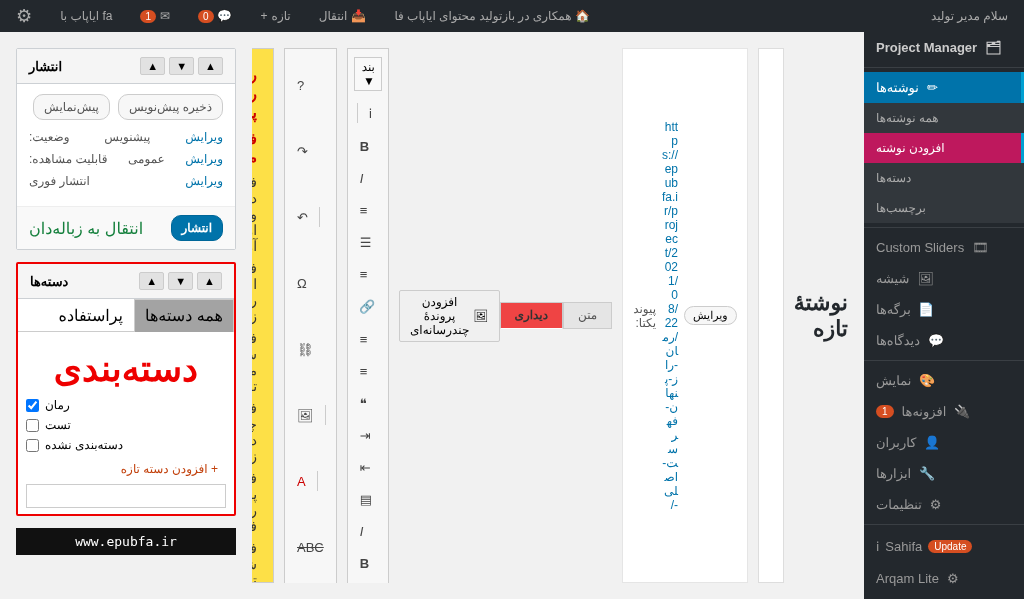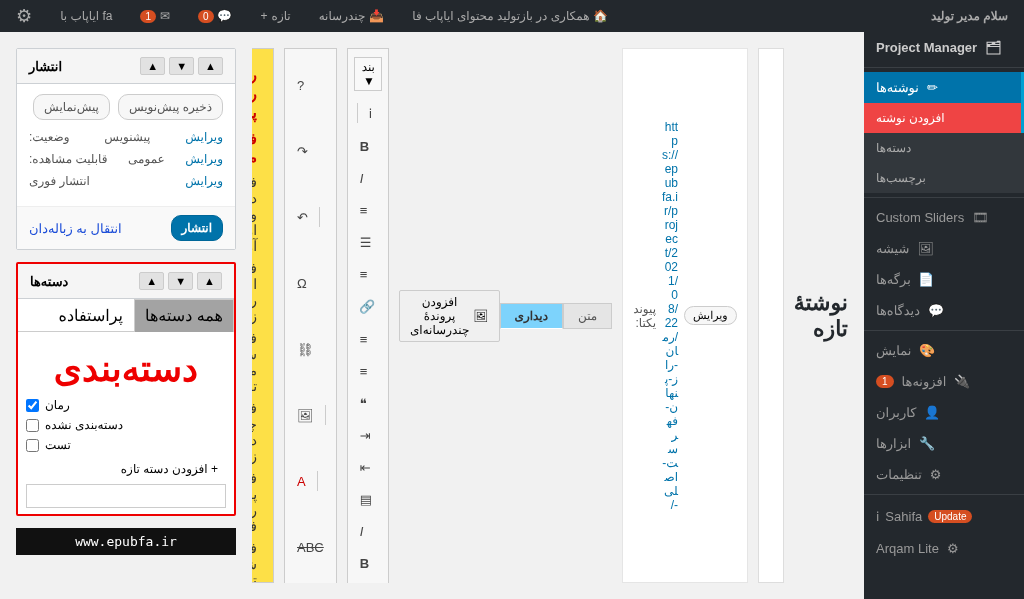--- a/index.html
+++ b/index.html
@@ -13,21 +13,21 @@
       align-items: center;
       justify-content: space-between;
       padding: 0 8px;
       color: #aaa;
       font-size: 12px;
       position: fixed;
       top: 0; left: 0; right: 0;
       z-index: 100;
     }
     .admin-bar-right { display: flex; align-items: center; gap: 12px; }
-    .admin-bar-left { display: flex; align-items: center; gap: 8px; font-weight: bold; }
+    .admin-bar-left { display: flex; align-items: center; gap: 8px; }
     .admin-bar-item { display: flex; align-items: center; gap: 4px; padding: 0 8px; height: 32px; }
     .badge-count { background: #d54e21; color: #fff; border-radius: 10px; padding: 1px 5px; font-size: 10px; }
 
     
     .sidebar {
       position: fixed;
       top: 32px; right: 0;
       width: 160px;
       height: calc(100% - 32px);
       background: #23282d;
@@ -41,21 +41,21 @@
       gap: 8px;
       padding: 8px 12px;
       color: #999;
       cursor: pointer;
       font-size: 13px;
       border-right: 3px solid transparent;
       direction: rtl;
     }
     .sidebar-item.active { background: #0073aa; color: #fff; border-right-color: #00a0d2; }
     .sidebar-item.sub { padding-right: 24px; font-size: 12px; background: #32373c; color: #aaa; }
-    .sidebar-item.sub.active { background: #ef4444; color: #fff; }
+    .sidebar-item.sub.active { background: #be185d; color: #fff; }
     .sidebar-divider { height: 1px; background: #3a3f44; margin: 4px 0; }
     .sidebar-section-head { color: #ccc; font-weight: bold; }
     .update-badge { background: #d54e21; color: #fff; border-radius: 10px; padding: 1px 6px; font-size: 10px; }
 
     
     .main-wrap {
       margin-right: 160px;
       margin-top: 32px;
       padding: 16px;
       display: flex;
@@ -90,32 +90,32 @@
       direction: rtl;
     }
     .meta-box-toggle { display: flex; gap: 4px; }
     .meta-box-toggle button { background: #e2e2e2; border: 1px solid #ccc; cursor: pointer; padding: 2px 6px; font-size: 11px; border-radius: 2px; }
     .meta-box-body { padding: 10px 12px; direction: rtl; }
     .meta-row { display: flex; align-items: center; justify-content: space-between; margin-bottom: 8px; font-size: 12px; color: #555; }
     .meta-row a { color: #0073aa; text-decoration: none; }
     .btn { padding: 5px 10px; cursor: pointer; border-radius: 10px; font-size: 12px; border: 1px solid; }
     .btn-secondary { background: #f7f7f7; border-color: #ccc; color: #555; }
     .btn-primary { background: #0073aa; border-color: #006799; color: #fff; font-weight: bold; }
-    .btn-danger { color: #1d4ed8; text-decoration: none; font-size: 13px; }
+    .btn-danger { color: #15803d; text-decoration: none; font-size: 16px; }
     .meta-box-footer { border-top: 1px solid #eee; padding: 8px 12px; background: #f9f9f9; display: flex; justify-content: space-between; align-items: center; }
 
     
     .meta-box.highlight { border: 2px solid #e00; }
     .cat-tabs { display: flex; border-bottom: 1px solid #ccc; }
     .cat-tab { padding: 6px 10px; cursor: pointer; font-size: 16px; border: 1px solid transparent; border-bottom: none; }
     .cat-tab.active { background: #a3a3a3; border-color: #ccc; border-bottom-color: #fff; margin-bottom: -1px; }
     .cat-list { padding: 8px; max-height: 120px; overflow-y: auto; }
     .cat-item { display: flex; align-items: center; gap: 6px; margin-bottom: 6px; font-size: 12px; direction: rtl; justify-content: flex-end; }
     .cat-item input[type=checkbox] { margin: 0; }
-    .cat-add-link { color: #000000; text-decoration: none; font-size: 12px; padding: 4px 8px; display: block; }
+    .cat-add-link { color: #c2410c; text-decoration: none; font-size: 12px; padding: 4px 8px; display: block; }
     .cat-new-input { width: 100%; border: 1px solid #ccc; padding: 4px; font-size: 12px; direction: rtl; margin-top: 4px; }
 
     
     .big-cat-text {
       color: #e00;
       font-size: 36px;
       font-weight: bold;
       text-align: center;
       padding: 8px 0;
       direction: rtl;
@@ -175,21 +175,21 @@
       display: flex;
       align-items: center;
       gap: 6px;
     }
     .permalink-bar a { color: #0073aa; text-decoration: none; word-break: break-all; }
     .permalink-bar .btn-small { padding: 2px 8px; font-size: 11px; background: #f7f7f7; border: 1px solid #ccc; cursor: pointer; }
 
     
     .editor-tabs { display: flex; gap: 0; direction: rtl; }
     .editor-tab { padding: 5px 14px; background: #e5e5e5; border: 1px solid #ccc; cursor: pointer; font-size: 12px; color: #555; }
-    .editor-tab.active { background: #7dd3fc; border-bottom-color: #fff; color: #333; font-weight: bold; }
+    .editor-tab.active { background: #ef4444; border-bottom-color: #fff; color: #333; font-weight: bold; font-family: Liberation Serif, serif; }
 
     
     .editor-toolbar {
       background: #f7f7f7;
       border: 1px solid #ccc;
       border-bottom: none;
       padding: 4px 6px;
       display: flex;
       align-items: center;
       flex-wrap: wrap;
@@ -240,21 +240,21 @@
       <span>سلام مدیر تولید</span>
     </div>
   </div>
   <div class="admin-bar-right">
     <div class="admin-bar-item">
       <span>🏠</span>
       <span>همکاری در بازتولید محتوای ایاپاب فا</span>
     </div>
     <div class="admin-bar-item">
       <span>📥</span>
-      <span>چندرسانه</span>
+      <span>انتقال</span>
     </div>
     <div class="admin-bar-item">
       <span>تازه</span>
       <span style="color:#aaa;">+</span>
     </div>
     <div class="admin-bar-item">
       <span>💬</span>
       <span class="badge-count">0</span>
     </div>
     <div class="admin-bar-item">
@@ -274,20 +274,23 @@
 
   <div class="sidebar-item sidebar-section-head">
     <span>🗂</span>
     <span>Project Manager</span>
   </div>
   <div class="sidebar-divider"></div>
 
   <div class="sidebar-item active">
     <span>✏</span>
     <span>نوشته‌ها</span>
+  </div>
+  <div class="sidebar-item sub">
+    <span>همه نوشته‌ها</span>
   </div>
   <div class="sidebar-item sub active">
     <span>افزودن نوشته</span>
   </div>
   <div class="sidebar-item sub">
     <span>دسته‌ها</span>
   </div>
   <div class="sidebar-item sub">
     <span>برچسب‌ها</span>
   </div>
@@ -475,25 +478,25 @@
         <div class="cat-tab">پراستفاده</div>
       </div>
       <div class="cat-list">
 
         <div class="big-cat-text">دسته‌بندی</div>
         <div class="cat-item">
           <span>رمان</span>
           <input type="checkbox" checked="" style="">
         </div>
         <div class="cat-item">
+          <span>تست</span>
+          <input type="checkbox" style="">
+        </div>
+        <div class="cat-item">
           <span>دسته‌بندی نشده</span>
-          <input type="checkbox" style="">
-        </div>
-        <div class="cat-item">
-          <span>تست</span>
           <input type="checkbox" style="">
         </div>
       </div>
       <div style="padding:6px 8px;">
         <a href="#" class="cat-add-link">+ افزودن دسته تازه</a>
         <input type="text" class="cat-new-input" style="">
       </div>
     </div>
 
     <div class="watermark">www.epubfa.ir</div>

